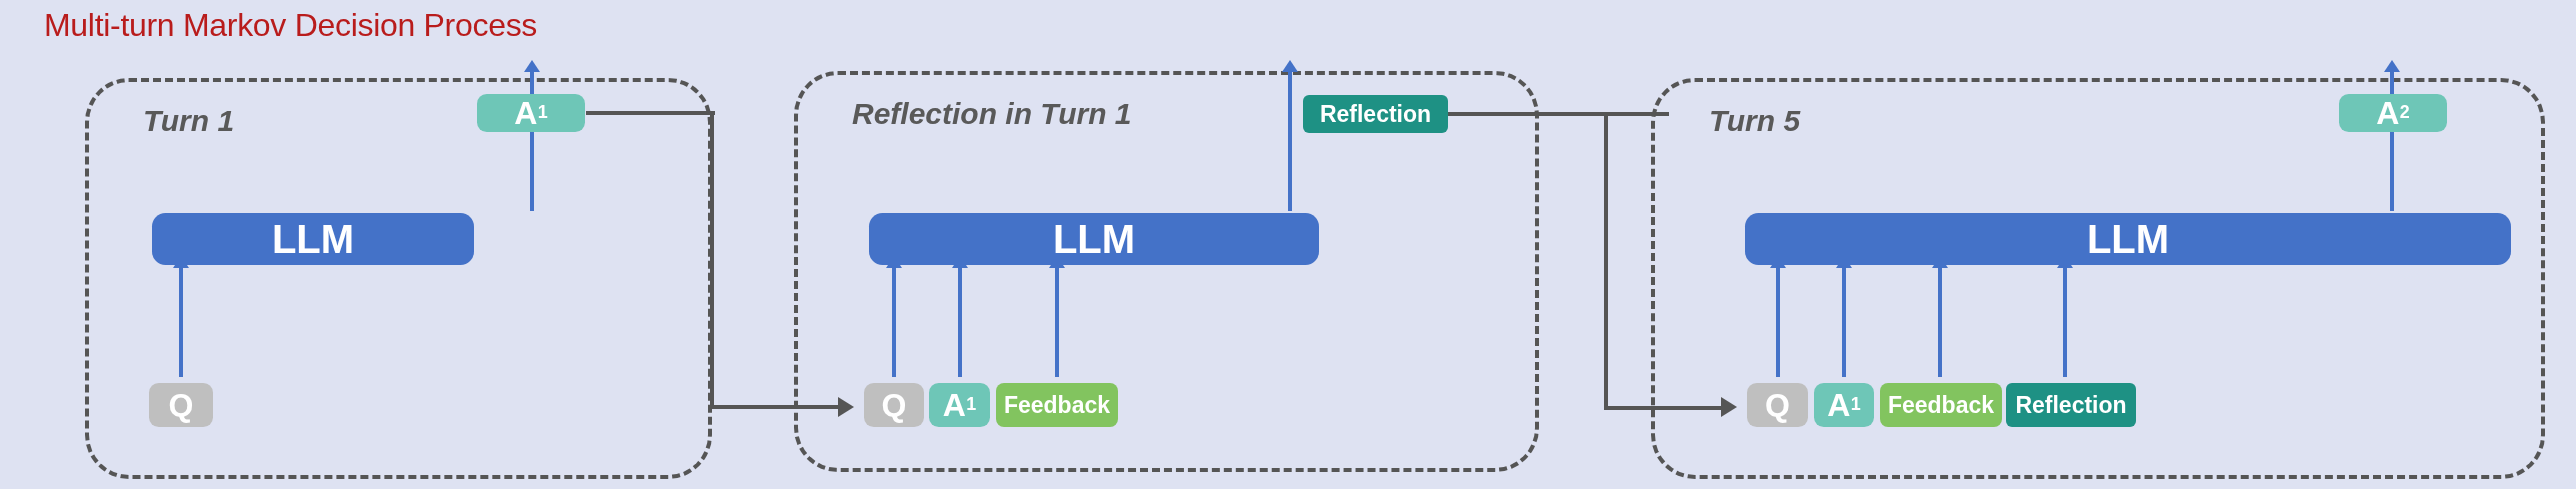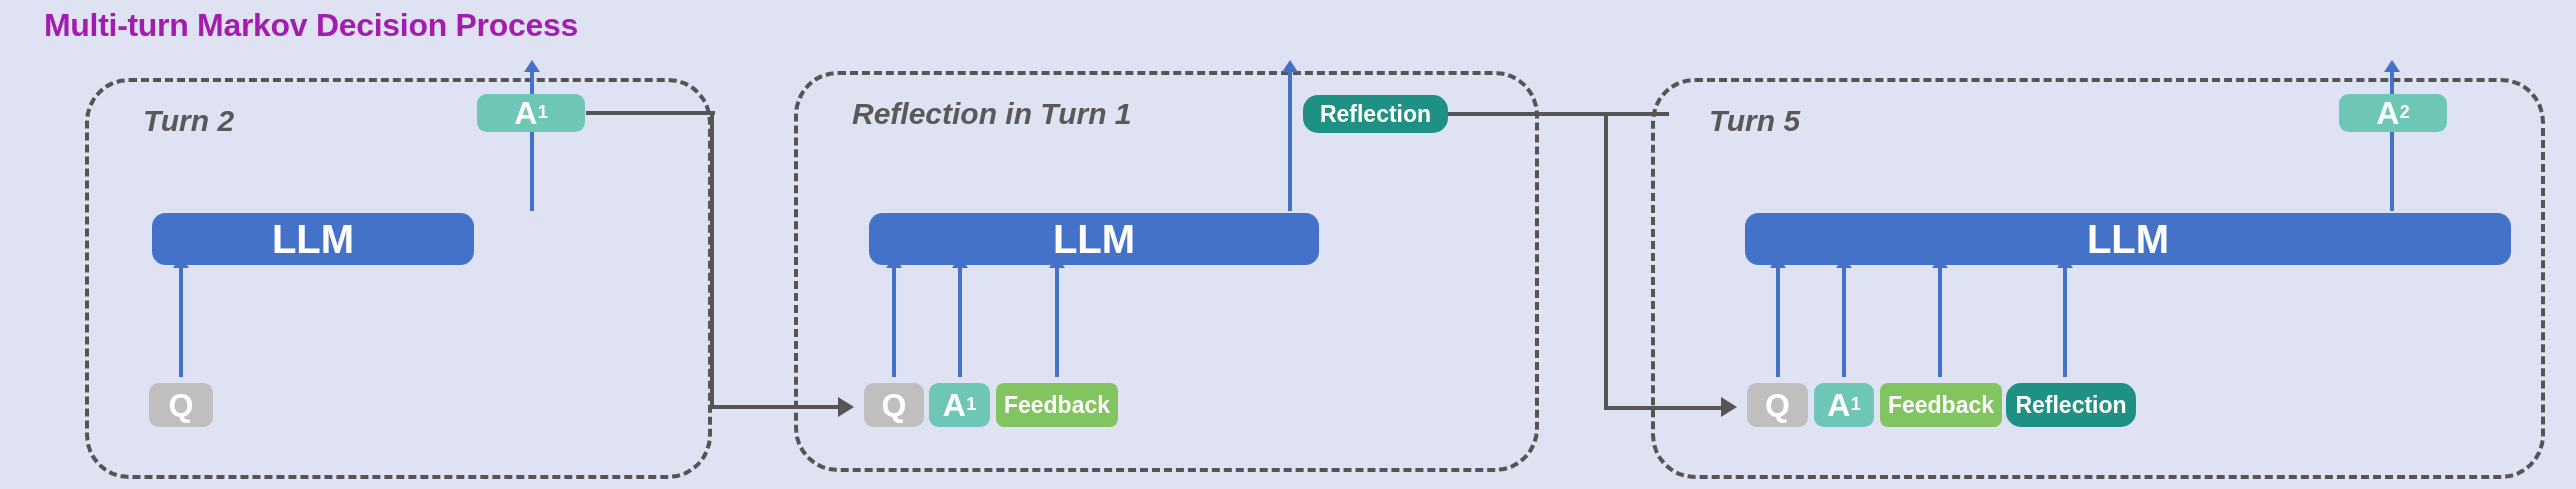--- a/index.html
+++ b/index.html
@@ -10,22 +10,22 @@
     position: relative;
     overflow: hidden;
   }
 
   
   #page-title {
     position: absolute;
     left: 44px;
     top: 7.3px;
     font-size: 32px;
-    font-weight: bold;
-    color: #a21caf;
+    font-weight: normal;
+    color: #b91c1c;
     letter-spacing: -0.3px;
     white-space: nowrap;
   }
 
   
   .panel {
     position: absolute;
     border: 4.3px dashed #555555;
     border-radius: 44px;
     background: transparent;
@@ -53,21 +53,21 @@
     justify-content: center;
     color: #ffffff;
     font-weight: bold;
     border-radius: 8.5px;
     white-space: nowrap;
     line-height: 1;
   }
   .node.q        { background: #bfbfbf; border-radius: 9.7px; }
   .node.a        { background: #6ec6b7; border-radius: 9.7px; }
   .node.feedback { background: #82c45f; border-radius: 8px; }
-  .node.reflect  { background: #1e9184; border-radius: 15px; }
+  .node.reflect  { background: #1e9184; border-radius: 6px; }
   .node.llm      { background: #4472c8; border-radius: 13.4px; }
 
   .node.llm   { font-size: 40px; text-align: center; }
   .node.q     { font-size: 32px; }
   .node.a     { font-size: 32px; }
   .node.feedback,
   .node.reflect { font-size: 23px; }
 
   .sub { font-size: 0.56em; vertical-align: sub; margin-left: 0.6px; }
 
@@ -103,21 +103,21 @@
     border-bottom: 10.3px solid transparent;
     border-left: 16px solid #555555;
   }
 </style>
 </head>
 <body>
 
 <div id="page-title">Multi-turn Markov Decision Process</div>
 
 <div class="panel" id="panel-turn1">
-  <div class="panel-label">Turn 2</div>
+  <div class="panel-label">Turn 1</div>
 </div>
 
 <div class="node q" style="left:149px; top:383px; width:64px; height:44px;">
   <span>Q</span>
 </div>
 
 <div class="arrow" style="left:179px; top:266px; height:111px;"></div>
 
 <div class="node llm" style="left:152px; top:213px; width:322px; height:52px;">
   <span>LLM</span>

